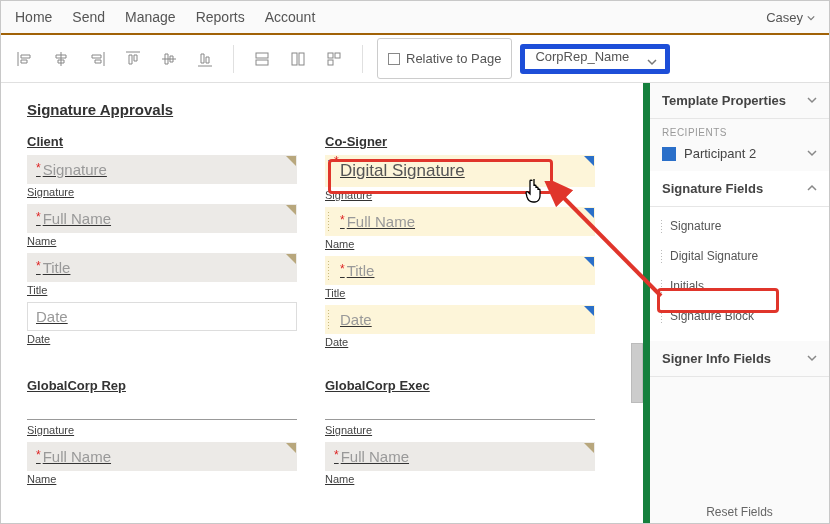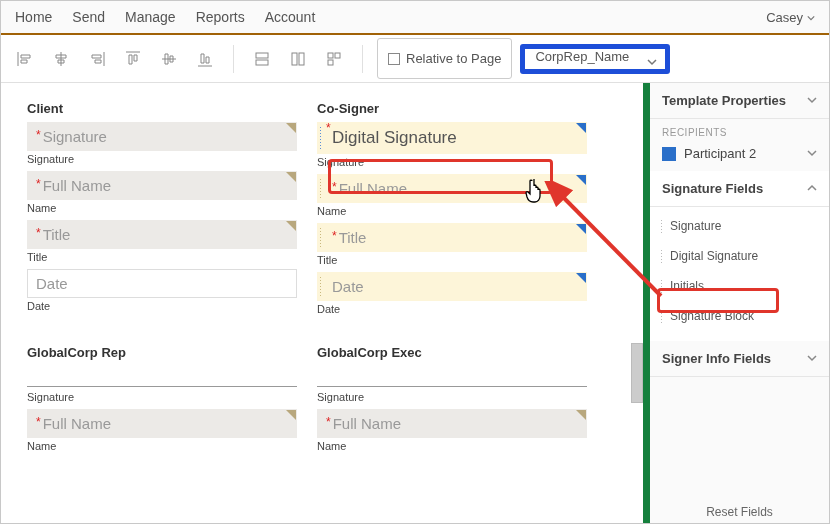--- a/index.html
+++ b/index.html
@@ -15,21 +15,21 @@
 .tb-sep { width: 1px; height: 28px; background: #e0e0e0; margin: 0 6px; }
 .chk-wrap { display: flex; align-items: center; gap: 6px; border: 1px solid #ccc; padding: 12px 10px; border-radius: 3px; color: #555; }
 .chkbox { width: 12px; height: 12px; border: 1.5px solid #888; }
 .select-wrap { border: 5px solid #1d4ed8; border-radius: 3px; padding: 0 28px 5px 10px; color: #555; position: relative; min-width: 150px; }
 
 .main { display: flex; height: calc(524px - 34px - 48px); }
 .canvas { flex: 1; padding: 18px 26px; overflow: auto; position: relative; }
 .sidebar { width: 186px; border-left: 7px solid #15803d; background: #fafafa; display: flex; flex-direction: column; }
 
 .heading { font-weight: bold; font-size: 15px; text-decoration: underline; margin-bottom: 16px; }
-.groups { display: flex; gap: 20px; }
+.groups { display: flex; gap: 28px; text-decoration: underline; }
 .group { width: 270px; }
 .group-title { font-weight: bold; font-size: 13px; margin-bottom: 6px; }
 
 .field { margin-bottom: 2px; }
 .field-box { border: 1px solid transparent; padding: 5px 8px; font-size: 15px; color: #999; position: relative; background: #eceae7; }
 .field-box.active { background: #fdf5d9; }
 .field-box.white { background: #fff; border: 1px solid #ddd; }
 .field-box .req { color: #d22; font-size: 12px; position: relative; top: -3px; margin-right: 2px; }
 .field-label { font-size: 11px; color: #444; margin: 2px 0 6px 0; }
 .corner { position: absolute; right: 0; top: 0; width: 0; height: 0; border-left: 10px solid transparent; }
@@ -137,20 +137,21 @@
     <span style="position:absolute;right:8px;top:6px">
       <svg width="10" height="10" viewBox="0 0 10 10">
           <path d="M1 3l4 4 4-4" stroke="#777" stroke-width="1.5" fill="none"></path>
         </svg>
     </span>
   </div>
 </div>
 
 <div class="main">
   <div class="canvas">
+    <div class="heading">Signature Approvals</div>
     <div class="groups">
 
       <div class="group">
         <div class="group-title">Client</div>
         <div class="field">
           <div class="field-box"><span class="req">*</span><span>Signature</span><div class="corner tan"></div></div>
           <div class="field-label">Signature</div>
         </div>
         <div class="field">
           <div class="field-box"><span class="req">*</span><span>Full Name</span><div class="corner tan"></div></div>

